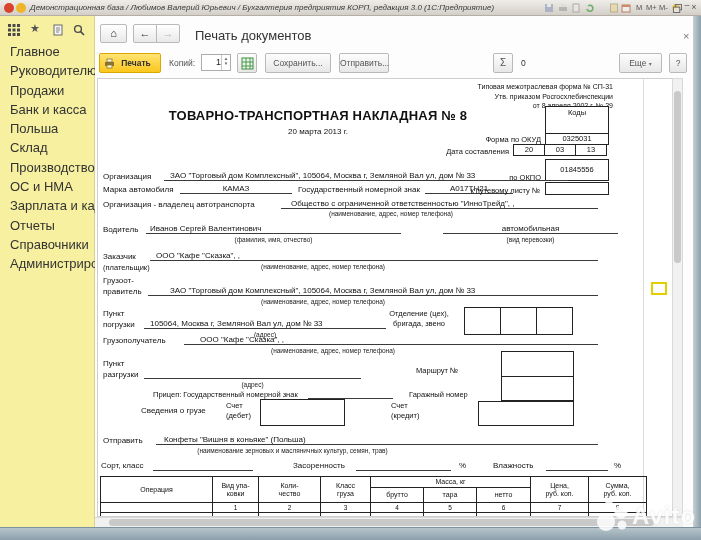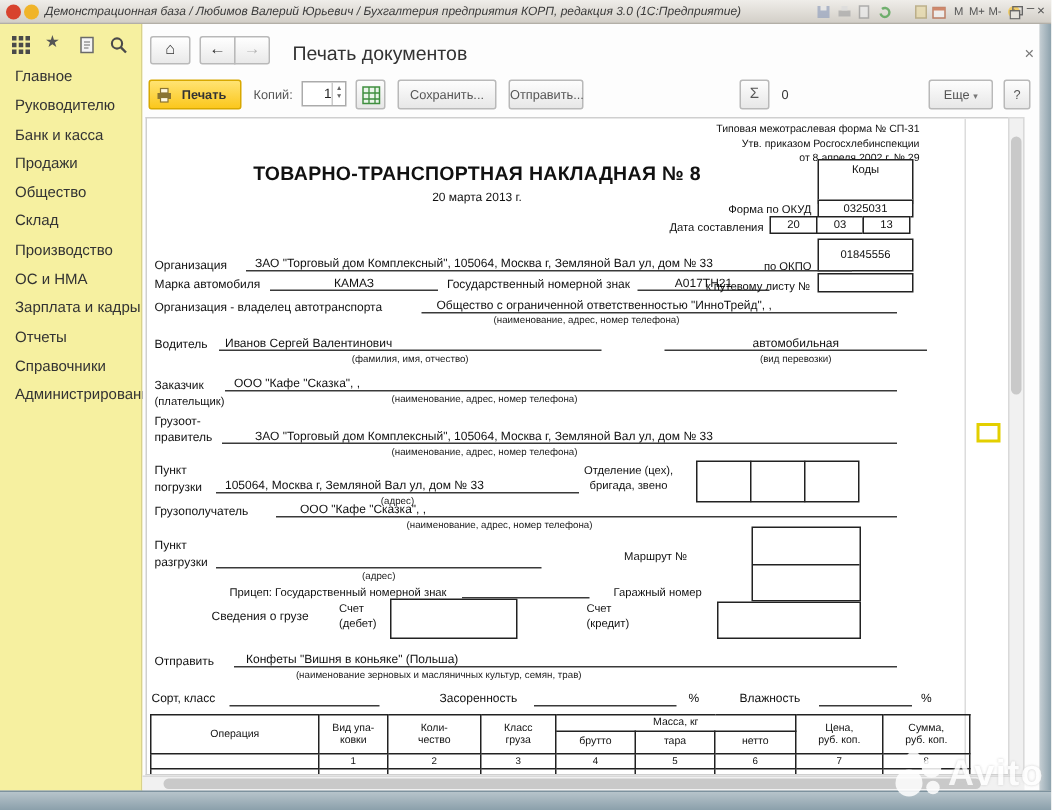--- a/index.html
+++ b/index.html
@@ -19,21 +19,21 @@
   #rightframe { position:absolute; right:0; top:16px; width:8px; height:511px;
     background:linear-gradient(90deg,#c6cfd4,#8ba0ab); }
   #bottomframe { position:absolute; left:0; top:527px; width:701px; height:13px;
     background:linear-gradient(#b7c4cb,#8ba0ab); border-top:1px solid #7d929e; }
 
   
   #sidebar { position:absolute; left:0; top:16px; width:95px; height:511px;
     background:#f6f0a0; border-right:1px solid #d9d28a; }
   #sidebar .icons { position:absolute; left:0; top:4px; width:95px; height:22px; }
   #sidebar .nav { position:absolute; left:10px; top:26px; }
-  .nav-item { font-size:10px; color:#333; height:19.3px; line-height:19.3px; white-space:nowrap; cursor:pointer; }
+  .nav-item { font-size:13px; color:#333; height:19.3px; line-height:19.3px; white-space:nowrap; cursor:pointer; }
   .sb-ico { position:absolute; top:3px; color:#555; font-size:11px; line-height:12px; }
 
   
   #main { position:absolute; left:95px; top:16px; width:598px; height:511px; background:#fdfdfd; }
   #formheader { position:absolute; left:95px; top:20px; width:598px; height:30px; }
   .navbtn { position:absolute; height:19px; border:1px solid #b9b9b9; border-radius:2px;
     background:linear-gradient(#ffffff,#e9e9e9); text-align:center; font-size:11px; color:#333; line-height:17px; cursor:pointer; }
   .pagetitle { position:absolute; font-size:13px; color:#333; }
   .formclose { position:absolute; font-size:11px; color:#777; cursor:pointer; }
 
@@ -151,23 +151,23 @@
           <path d="M4 4h4M4 6h4M4 8h3" stroke="#6a6a6a" stroke-width="0.8"></path>
       </svg>
       <svg class="abs" style="left:73px; top:4px; width:12px; height:12px;" viewBox="0 0 12 12">
         <circle cx="5" cy="5" r="3.4" fill="none" stroke="#4a4a4a" stroke-width="1.4"></circle>
           <line x1="7.6" y1="7.6" x2="11" y2="11" stroke="#4a4a4a" stroke-width="1.6"></line>
       </svg>
     </div>
     <div class="nav">
       <div class="nav-item">Главное</div>
       <div class="nav-item">Руководителю</div>
+      <div class="nav-item">Продажи</div>
       <div class="nav-item">Банк и касса</div>
-      <div class="nav-item">Продажи</div>
-      <div class="nav-item">Общество</div>
+      <div class="nav-item">Польша</div>
       <div class="nav-item">Склад</div>
       <div class="nav-item">Производство</div>
       <div class="nav-item">ОС и НМА</div>
       <div class="nav-item">Зарплата и кадры</div>
       <div class="nav-item">Отчеты</div>
       <div class="nav-item">Справочники</div>
       <div class="nav-item">Администрирование</div>
     </div>
   </div>
 

